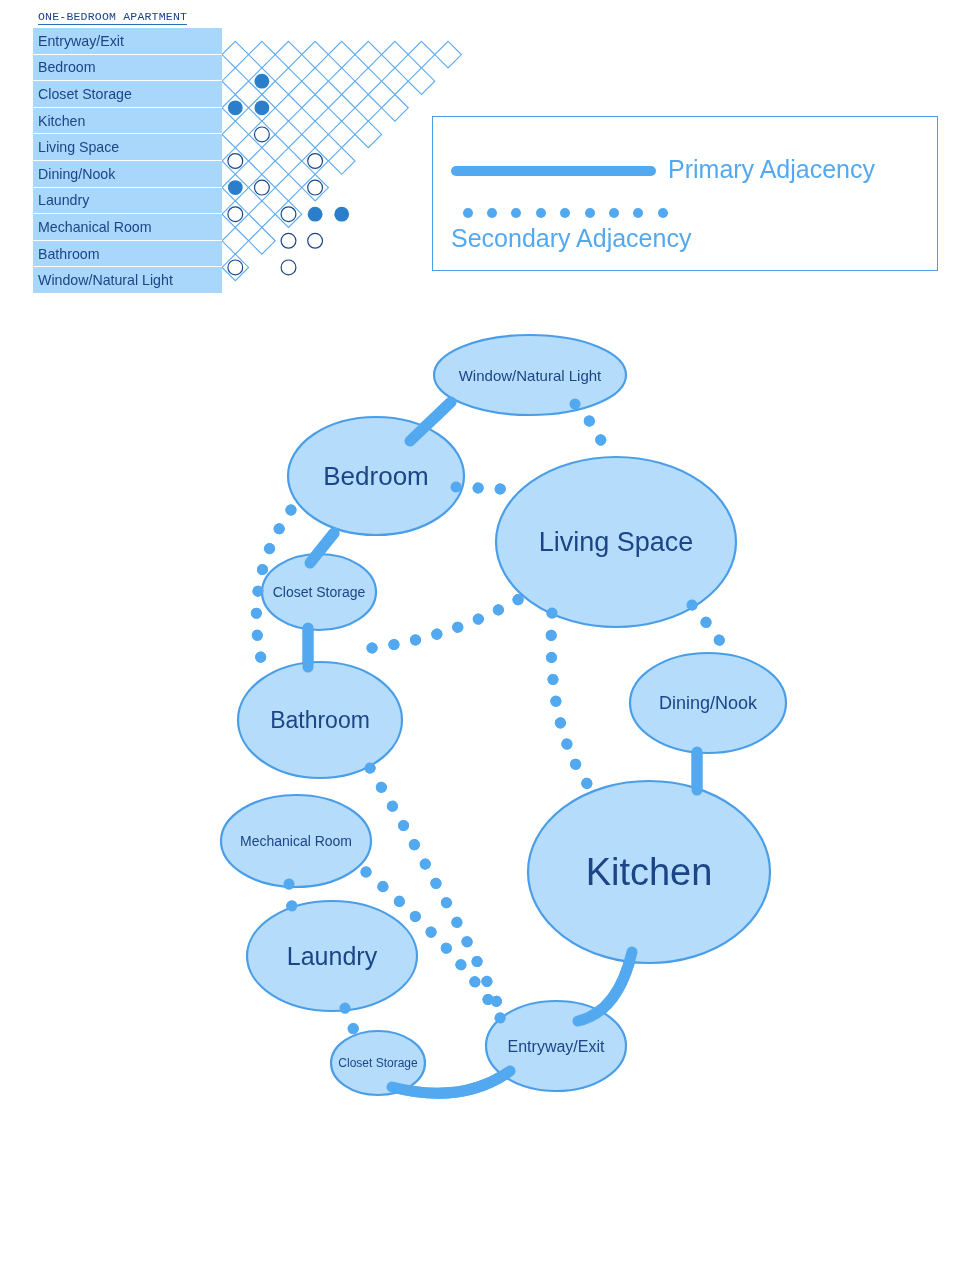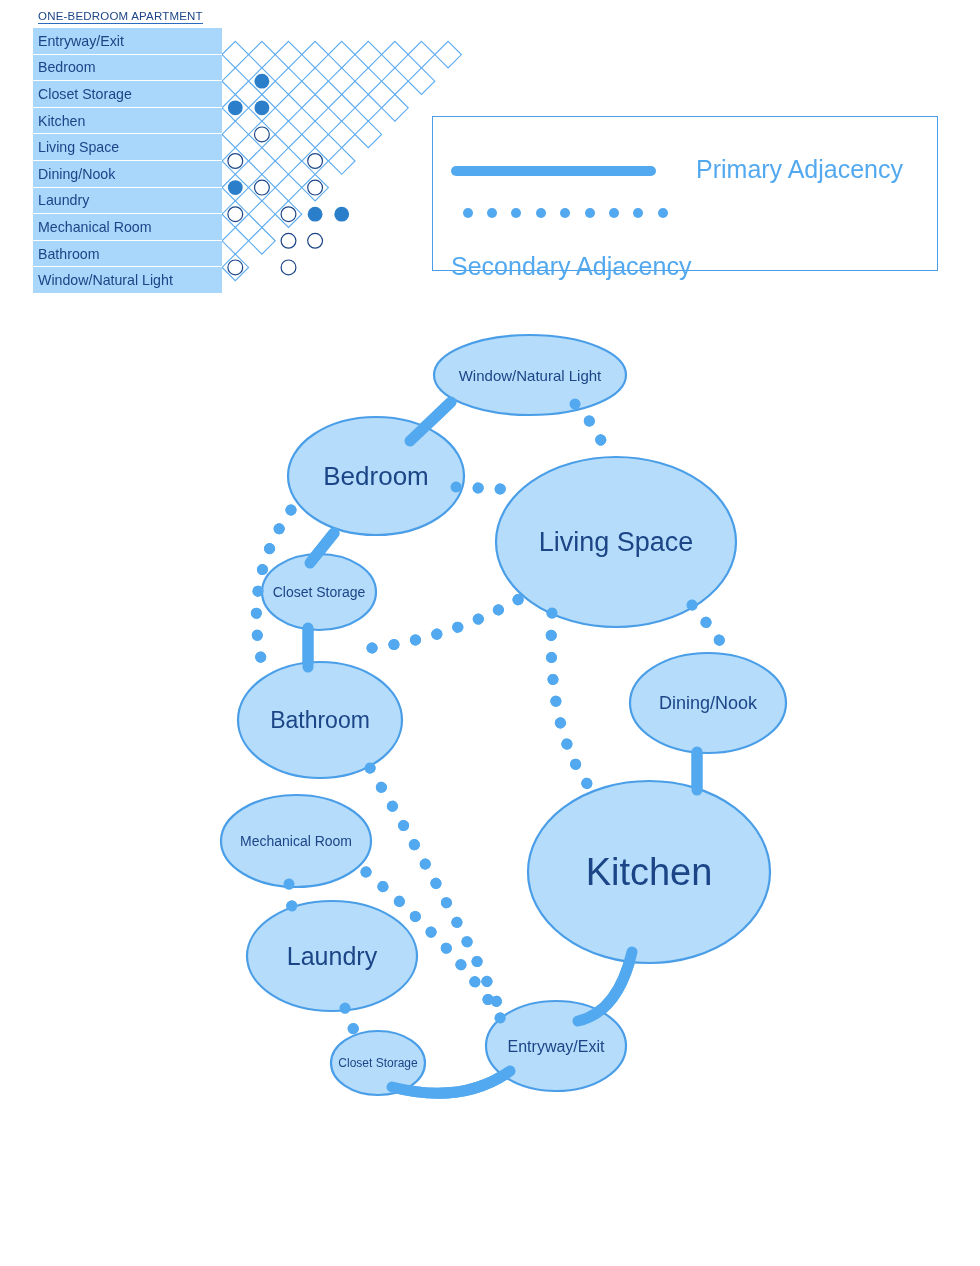--- a/index.html
+++ b/index.html
@@ -26,21 +26,21 @@
   #matrix-title {
     position: absolute;
     left: 38px;
     top: 10px;
     font-size: 11.5px;
     letter-spacing: 0.2px;
     color: #1c4587;
     border-bottom: 1.2px solid #2a6bbf;
     padding-bottom: 1px;
     white-space: nowrap;
-    font-family: Liberation Sans, sans-serif;
+    font-family: Liberation Mono, monospace;
   }
   #matrix-rows {
     position: absolute;
     left: 33px;
     top: 28px;
   }
   .matrix-row {
     width: 189px;
     height: 26.6px;
     background: #a9d6fb;
@@ -71,21 +71,20 @@
     width: 506px;
     height: 155px;
     border: 1.6px solid #4a9ee8;
     background: #ffffff;
     box-sizing: border-box;
   }
   .legend-row {
     position: absolute;
     display: flex;
     align-items: center;
-    gap: 28px;
   }
   #legend-row-primary { left: 18px; top: 38px; }
   #legend-row-secondary { left: 18px; top: 83px; flex-direction: column; }
   .legend-sample {
     width: 205px;
     height: 24px;
     position: relative;
     margin-right: 12px;
   }
   .legend-solid-line {

